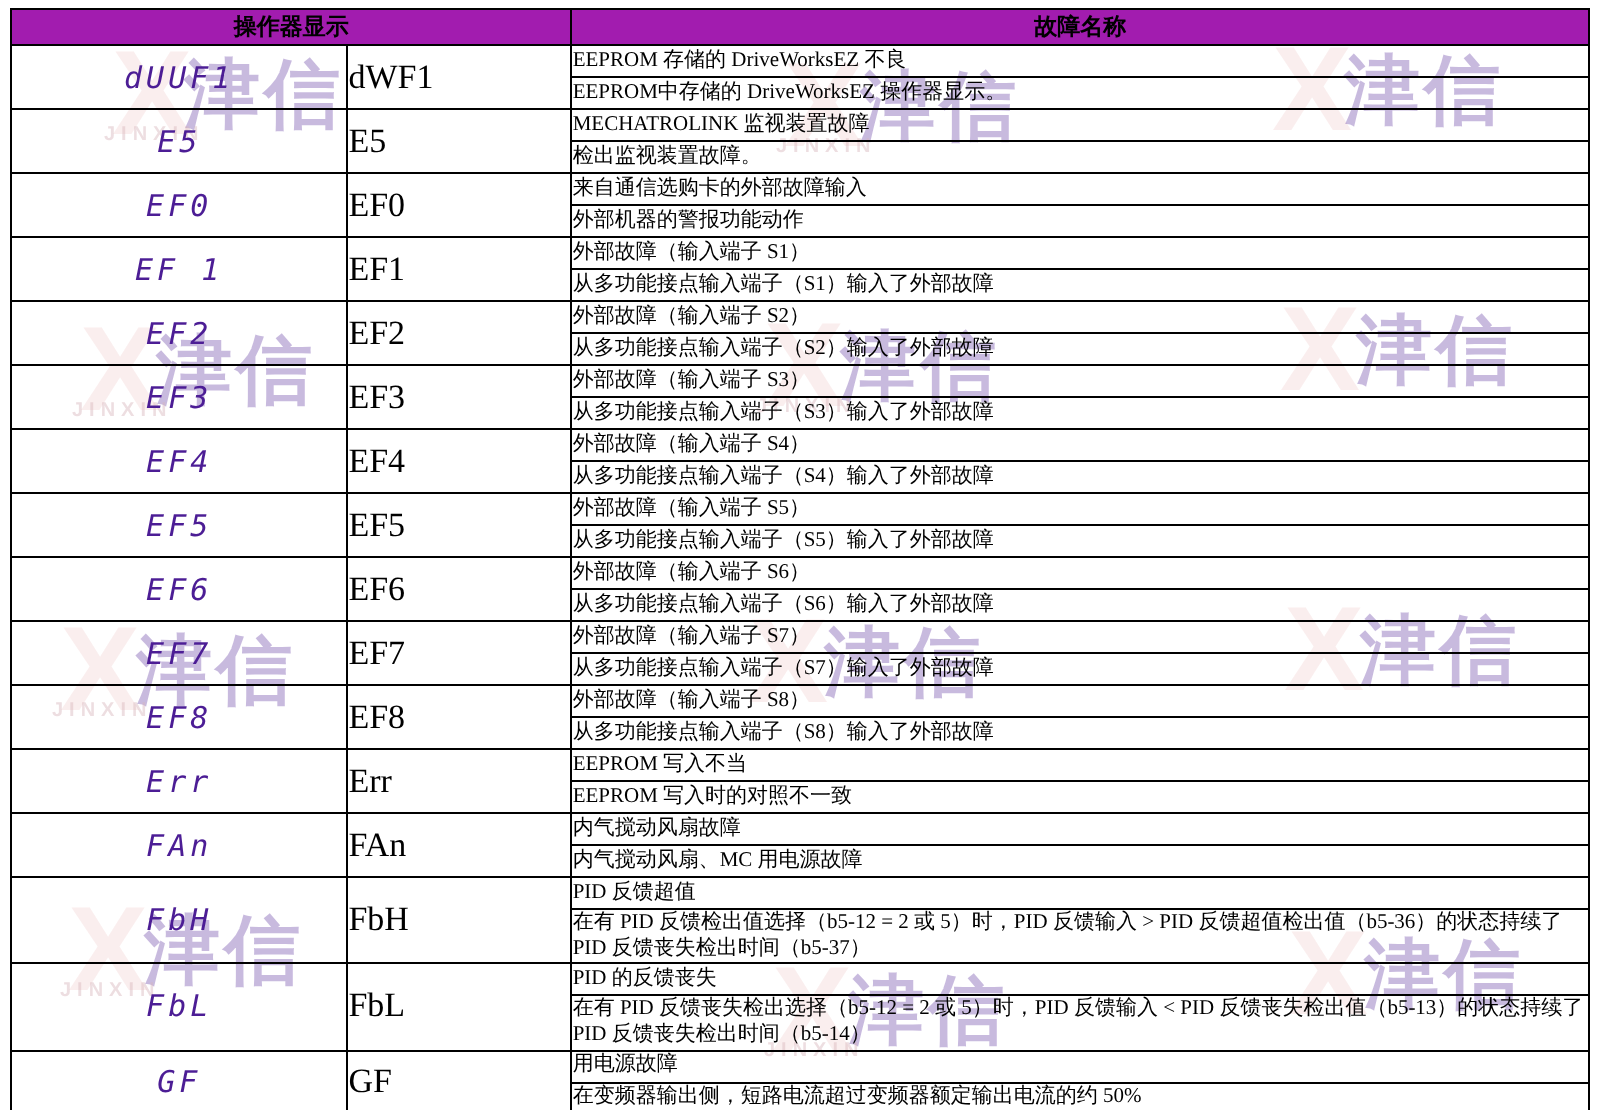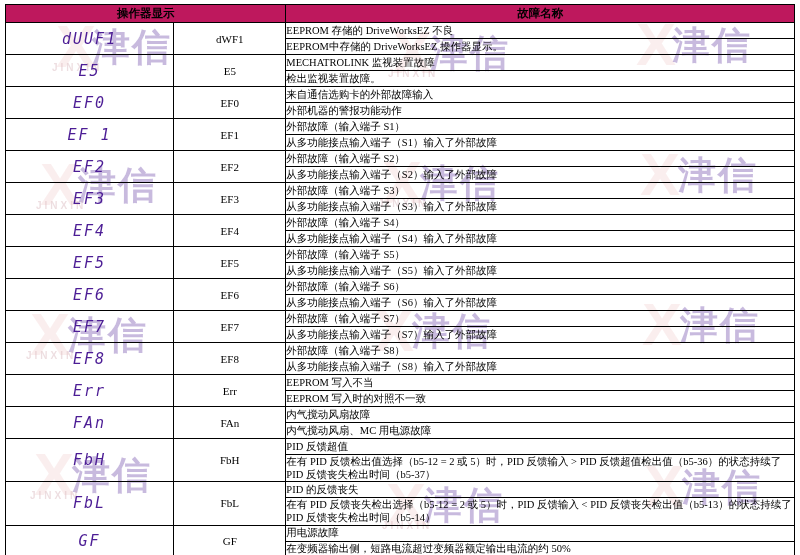--- a/index.html
+++ b/index.html
@@ -61,41 +61,41 @@
   #fault-table td, #fault-table th {
     border: 1px solid #000;
     padding: 0;
     vertical-align: middle;
   }
   .col-display { width: 168px; }
   .col-code    { width: 112px; }
   .col-desc    { width: 508px; }
 
   thead th {
-    background: #be185d;
+    background: #a21caf;
     font-size: 11.5px;
     font-weight: bold;
     text-align: center;
     height: 17px;
     font-family: "Liberation Sans", sans-serif;
     color: #000;
   }
 
   .seg {
     text-align: center;
     font-family: "DejaVu Sans Mono", monospace;
     font-size: 15px;
     font-style: italic;
     letter-spacing: 2px;
     color: #4c1d95;
   }
   .code {
-    text-align: center;
+    text-align: left;
     font-family: "Liberation Serif", serif;
-    font-size: 11px;
+    font-size: 17px;
     color: #000;
   }
   .desc {
     font-family: Liberation Serif, serif;
     font-size: 10.5px;
     line-height: 1.25;
     color: #000;
     padding: 1px 3px 1px 4px;
   }
   tr.half { height: 16px; }

